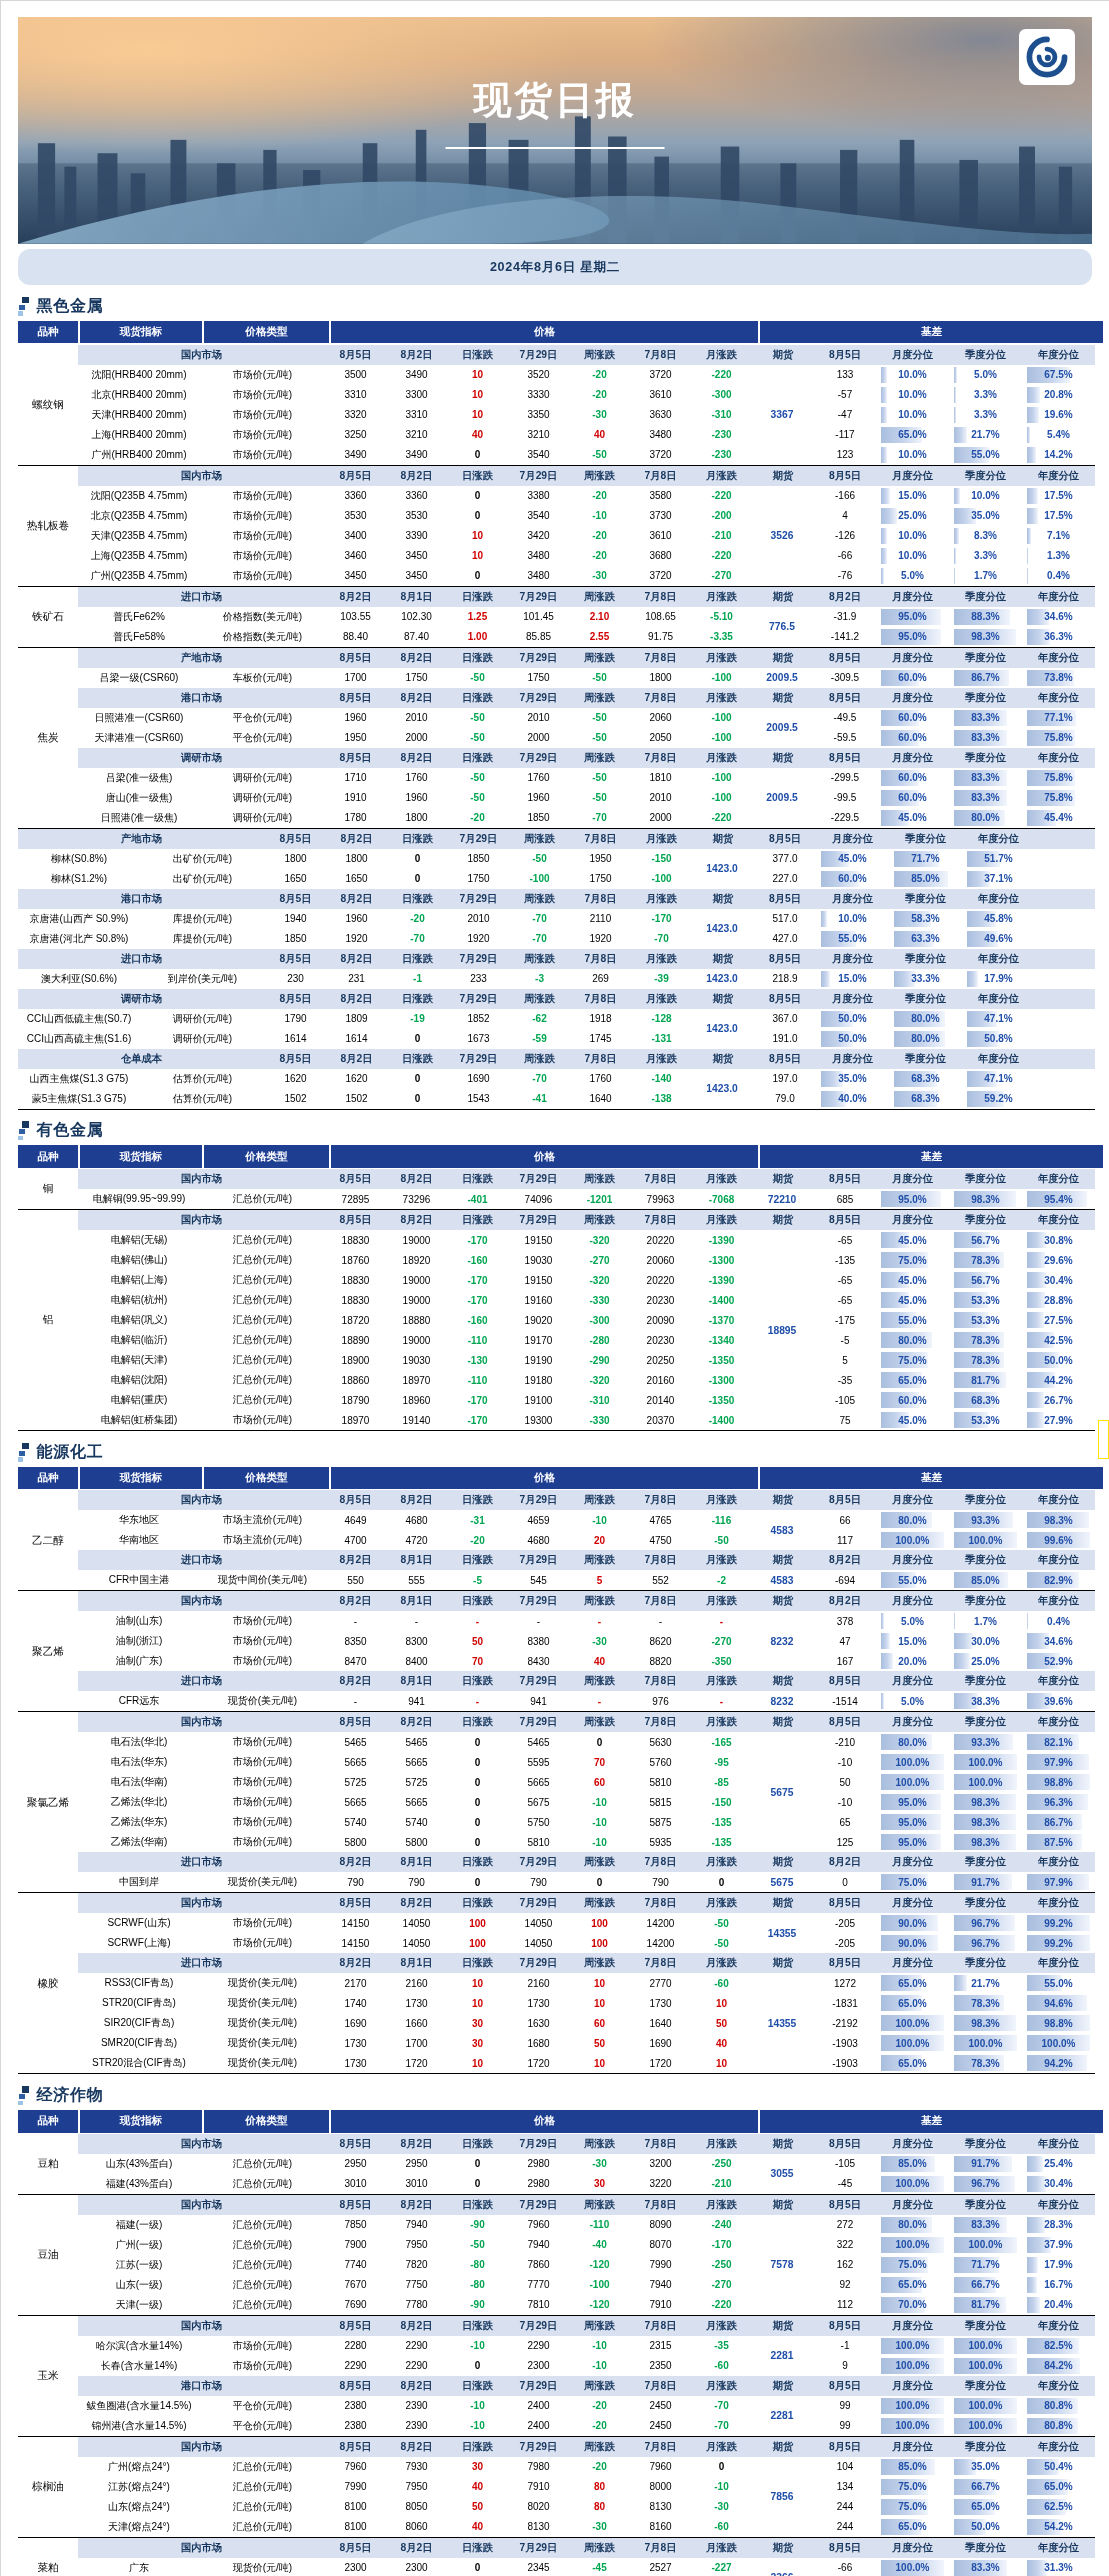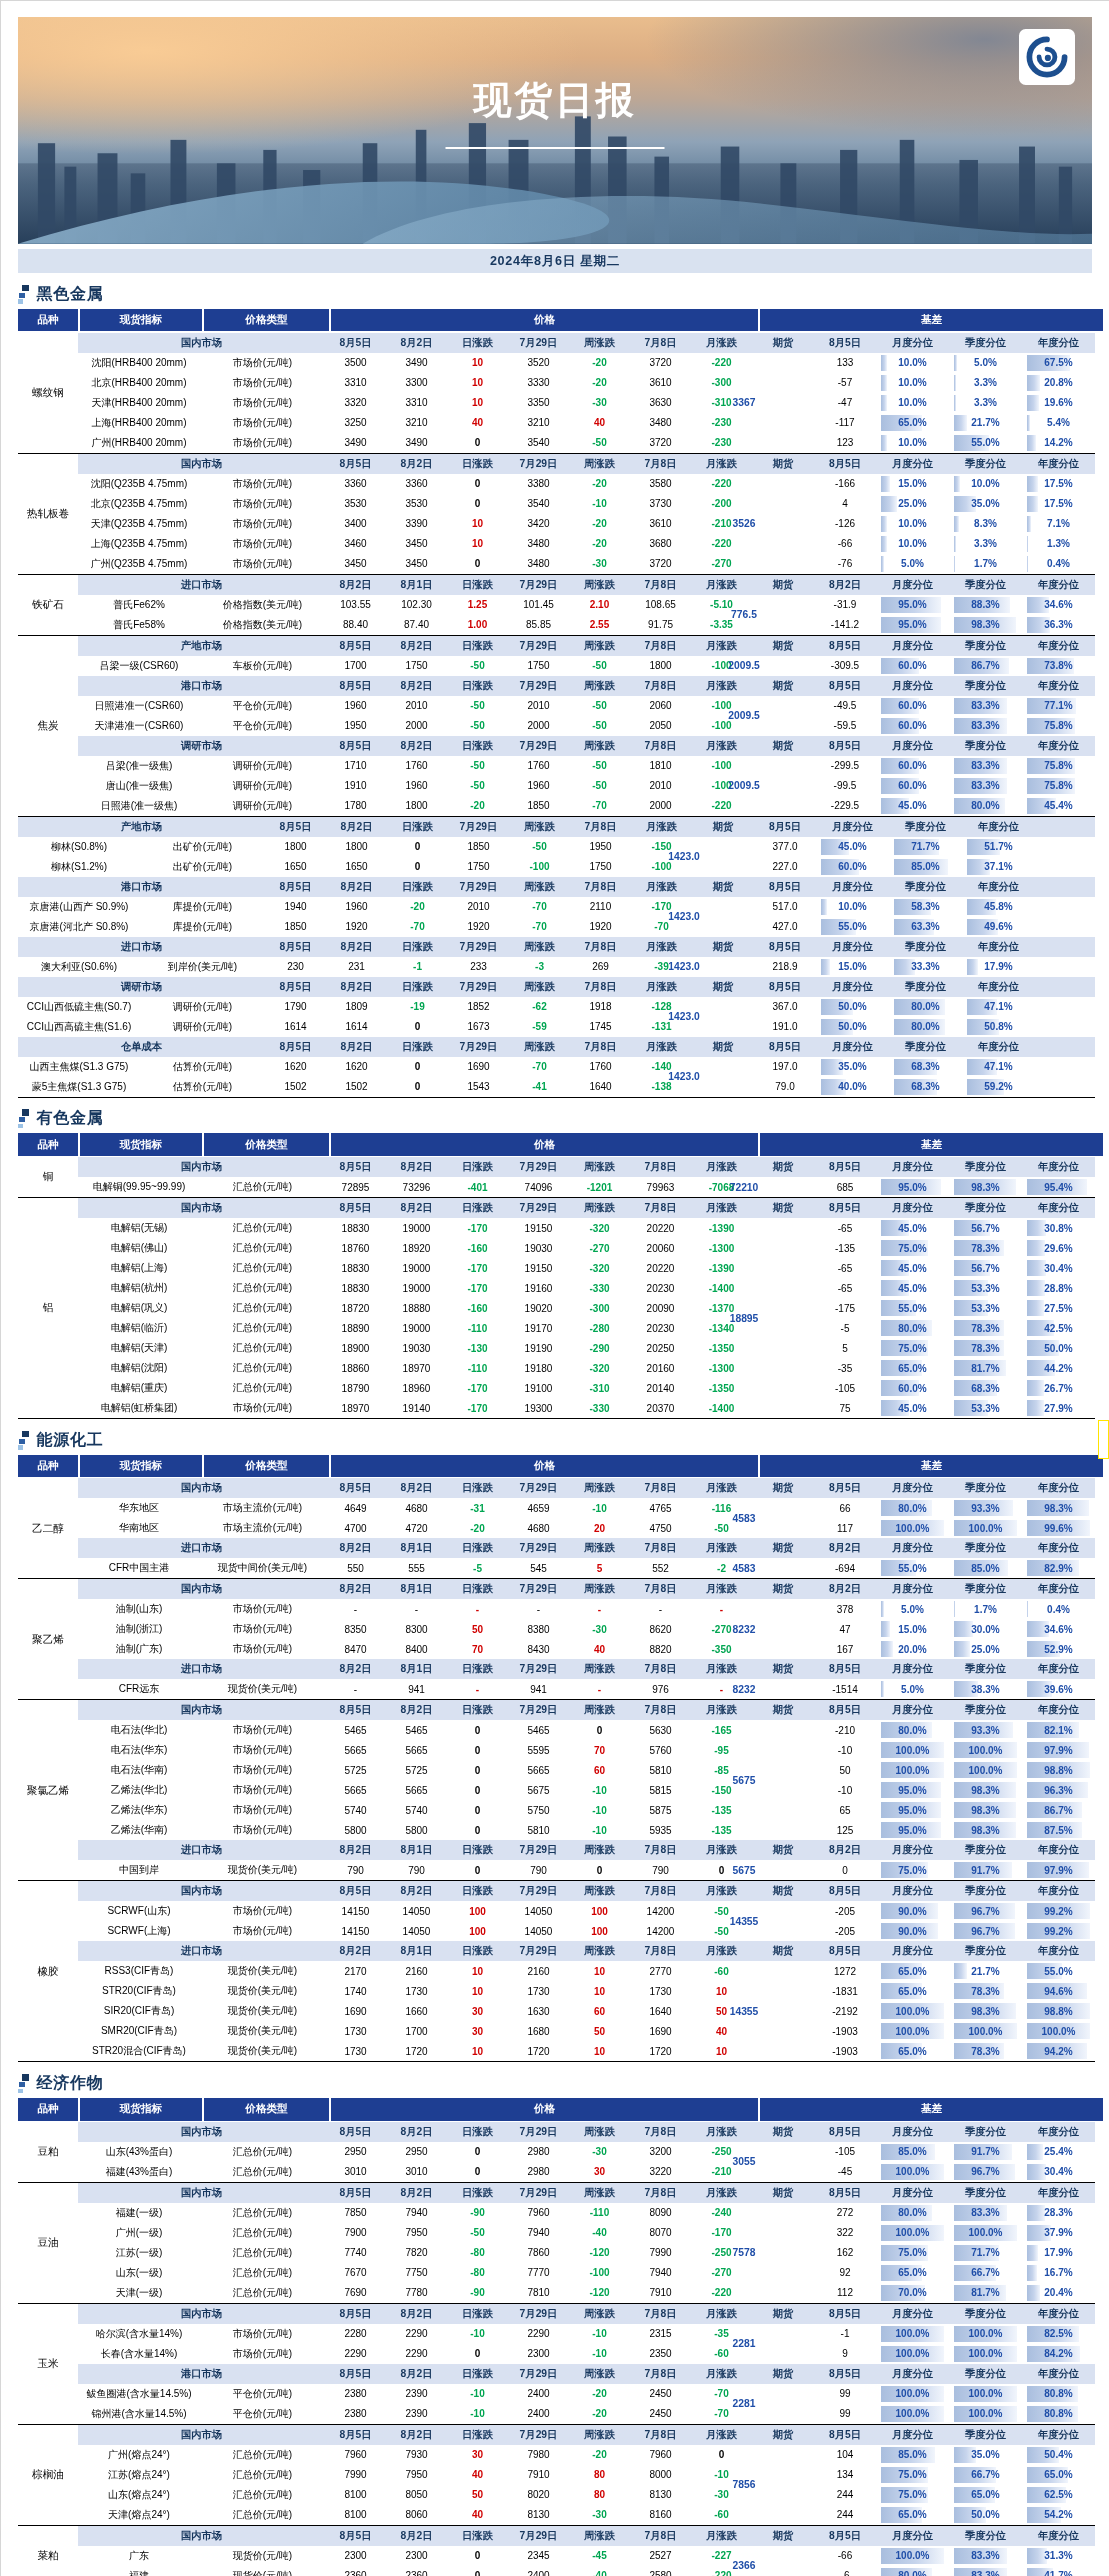--- a/index.html
+++ b/index.html
@@ -14,22 +14,22 @@
       radial-gradient(ellipse 75% 50% at 50% 118%, rgba(36,58,84,.95), rgba(36,58,84,0) 75%),
       linear-gradient(180deg,#e9bd8d 0%,#dcae84 18%,#bda795 36%,#8fa3b7 55%,#5d7b97 74%,#3c5d7d 100%);}
   .banner svg.city{position:absolute;left:0;bottom:0;width:100%;height:62%;}
   .banner-title{position:absolute;left:0;right:0;top:58px;text-align:center;color:#fff;font-size:38px;font-weight:700;letter-spacing:2.7px;}
   .banner-rule{position:absolute;left:50%;top:130px;transform:translateX(-50%);width:219px;height:2px;background:#fff;}
   .banner-sub{position:absolute;left:0;right:0;top:151px;text-align:center;color:#fff;font-size:20px;font-weight:700;letter-spacing:1.3px;}
   .banner-sub span{margin:0 18.6px;}
   .logo{position:absolute;top:12px;right:17px;width:56px;height:56px;background:#fff;border-radius:6.6px;display:flex;align-items:center;justify-content:center;}
 
   
-  .datebar{margin:5.3px 17px 0 17px;height:24px;background:#d9e2f0;display:flex;align-items:center;justify-content:center;
-    font-size:12.6px;font-weight:700;color:#17375e;letter-spacing:0.7px;}
+  .datebar{margin:5.3px 17px 0 17px;height:36px;background:#d9e2f0;display:flex;align-items:center;justify-content:center;
+    font-size:12.6px;font-weight:700;color:#17375e;letter-spacing:0.7px;border-radius:12px;}
 
   
   .section{margin:6.6px 0 0 17px;width:1077px;}
   .sec-title{display:flex;align-items:center;height:29px;margin-top:4px;}
   .sq{display:block;}
   .sq-wrap{width:13.3px;margin-right:5.3px;display:flex;flex-direction:column;align-items:flex-start;gap:1.3px;}
   .sq1{width:7.3px;height:6.6px;background:#17375e;margin-left:4px;}
   .sq2{width:6px;height:5.3px;background:#2e5fa3;margin-left:1.3px;}
   .sq3{width:5.3px;height:4.6px;background:#9dc3e6;}
   .sec-title .t{font-size:16px;font-weight:700;color:#17375e;letter-spacing:0.7px;}
@@ -47,21 +47,21 @@
   .subhead>div{text-align:center;}
   .subhead .mkt{grid-column:1/3;font-family:Liberation Mono, monospace;}
 
   .rows{position:relative;}
   .drow{height:20px;font-size:10px;color:#000;}
   .drow>div{text-align:center;white-space:nowrap;overflow:hidden;}
   .c-pos{color:#d00000;font-weight:700;}
   .c-neg{color:#00a551;font-weight:700;}
   .c-zero{color:#000;font-weight:700;}
   .c-dashr{color:#d00000;font-weight:700;}
-  .fut-merged{position:absolute;left:635px;width:62px;top:0;bottom:0;display:flex;align-items:center;justify-content:center;
+  .fut-merged{position:absolute;left:673px;width:62px;top:0;bottom:0;display:flex;align-items:center;justify-content:center;
     color:#1f4ea8;font-weight:700;font-size:10.3px;}
   .futcell{color:#1f4ea8;font-weight:700;}
 
   .pct{position:relative;height:16px;margin:0 4.6px;display:flex;align-items:center;justify-content:center;}
   .pct .bar{position:absolute;left:0;top:0;bottom:0;background:linear-gradient(90deg,#a9bede 0%,#c6d4ec 55%,#f1f5fc 100%);}
   .pct .tx{position:relative;color:#1f4ea8;font-weight:700;font-size:10px;}
 
   .yellow-marker{position:absolute;right:0;width:9.3px;height:37px;border:1.3px solid #ffe400;background:#fff;}
 </style>
 </head>

